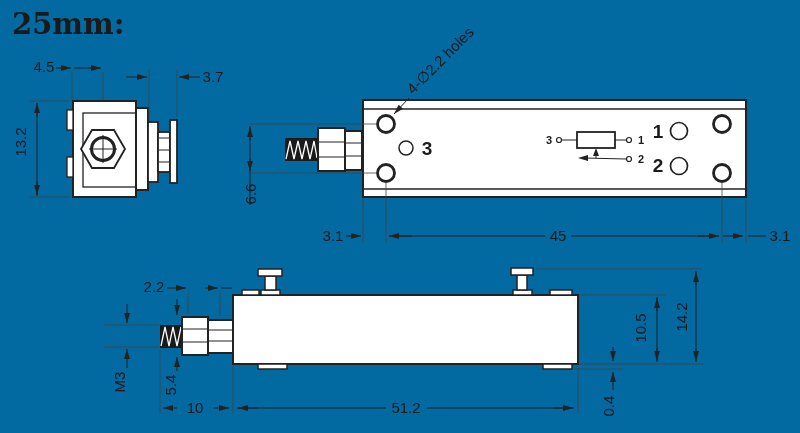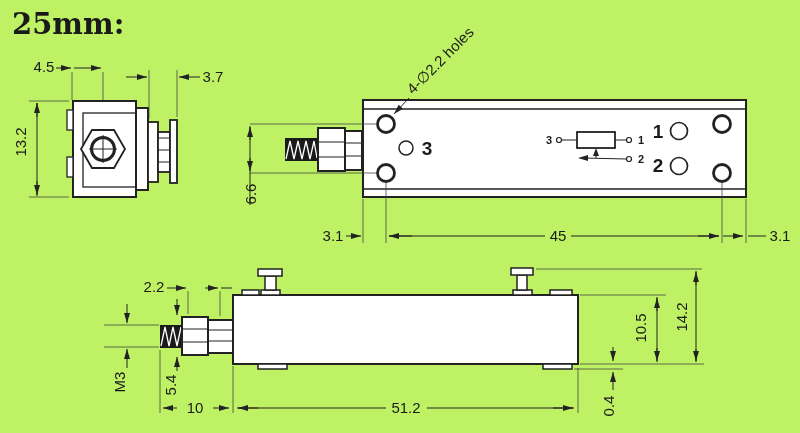--- a/index.html
+++ b/index.html
@@ -1,16 +1,16 @@
 <!DOCTYPE html>
 <html><head>
 <meta charset="utf-8">
 <style>
   html,body{margin:0;padding:0;background:#ffffff;}
-  .stage{position:relative;width:800px;height:433px;background:#bef264;overflow:hidden;}
+  .stage{position:relative;width:800px;height:433px;background:#0369a1;overflow:hidden;}
   svg{display:block;}
   text{font-family:"Liberation Sans",sans-serif;fill:#1a1a1a;}
   .dim{font-size:15px;}
   .dim-sm{font-size:15px;}
   .pad{font-size:19px;font-weight:bold;}
   .schlbl{font-size:11px;font-weight:bold;}
   .note{font-size:15px;}
   .title{font-family:"DejaVu Serif",serif;font-size:29px;font-weight:bold;}
   .ol{stroke:#222222;fill:none;}
   .olf{stroke:#222222;fill:#ffffff;}

